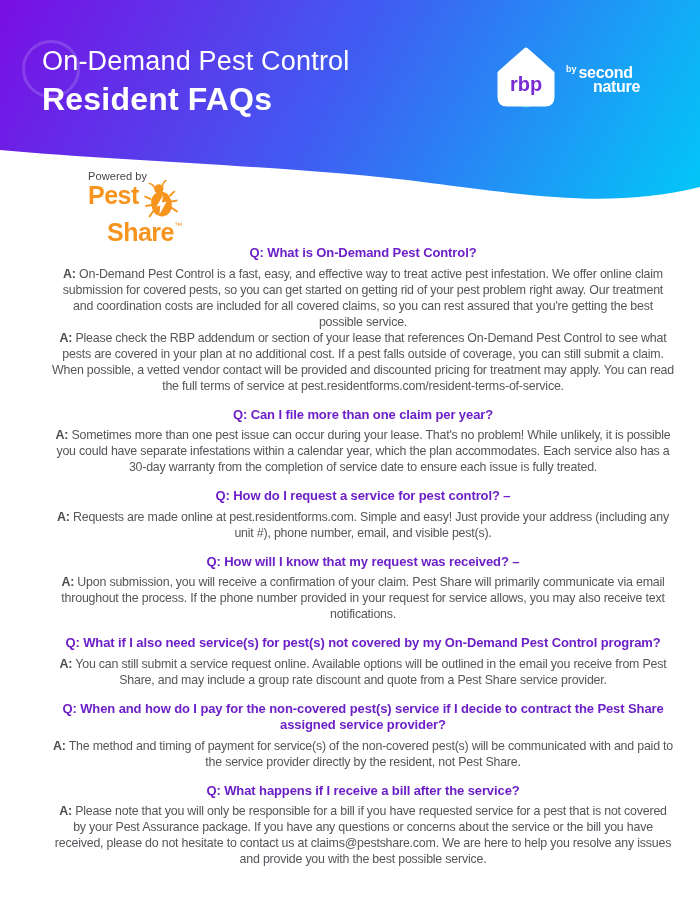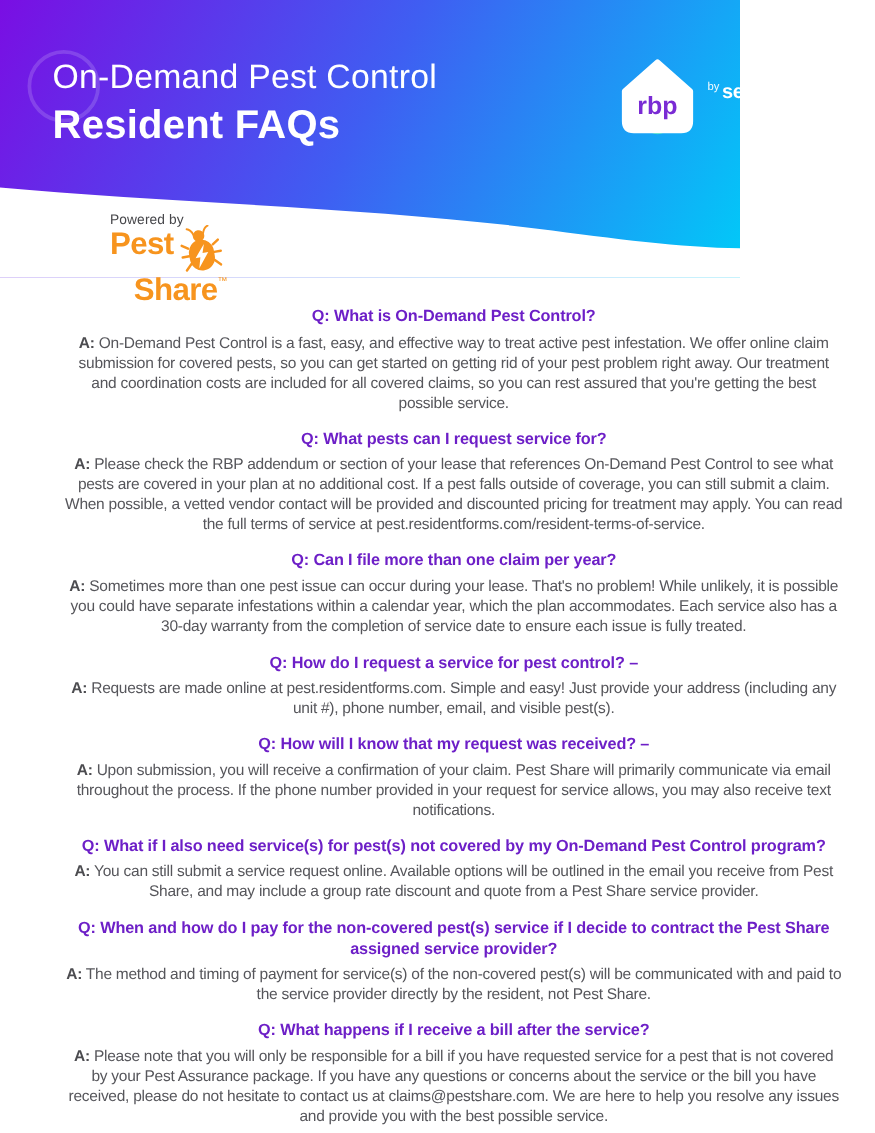--- a/index.html
+++ b/index.html
@@ -9,21 +9,21 @@
     position: relative;
     width: 700px;
     height: 906px;
     background: #ffffff;
     overflow: hidden;
   }
 
   
   .hero {
     position: relative;
-    width: 592px;
+    width: 700px;
     height: 222px;
     overflow: hidden;
   }
   .hero-bg {
     position: absolute;
     inset: 0;
     background: linear-gradient(118deg,
       var(--gradient-from, #7a0ee3) 0%,
       var(--gradient-mid, #3f5ef2) 48%,
       var(--gradient-to, #00cbf8) 100%);
@@ -74,21 +74,21 @@
   .rbp-logo { display: block; }
   .sn-block {
     margin-left: 8px;
     margin-top: 16px;
     color: #ffffff;
     line-height: 14px;
     white-space: nowrap;
   }
   .sn-by {
     font-size: 9px;
-    font-weight: 400;
+    font-weight: 700;
     vertical-align: 6px;
     margin-right: 2px;
     opacity: 0.95;
   }
   .sn-word {
     font-size: 16px;
     font-weight: 700;
     letter-spacing: -0.3px;
   }
   .sn-line2 {
@@ -200,21 +200,20 @@
     <div class="ps-line2"><span class="ps-word">Share</span><span class="ps-tm">™</span></div>
   </div>
 
   <main class="faq-list">
     <section class="faq-item">
       <h3 class="faq-q"><span class="q-prefix">Q:</span> <span class="q-text">What is On-Demand Pest Control?</span></h3>
       <p class="faq-a"><span class="a-prefix">A:</span> <span class="a-text">On-Demand Pest Control is a fast, easy, and effective way to treat active pest infestation. We offer online claim submission for covered pests, so you can get started on getting rid of your pest problem right away. Our treatment and coordination costs are included for all covered claims, so you can rest assured that you're getting the best possible service.</span></p>
     </section>
 
     <section class="faq-item">
-      <h3 class="faq-q"><span class="q-prefix">Q:</span> <span class="q-text">What pests can I request service for?</span></h3>
       <p class="faq-a"><span class="a-prefix">A:</span> <span class="a-text">Please check the RBP addendum or section of your lease that references On-Demand Pest Control to see what pests are covered in your plan at no additional cost. If a pest falls outside of coverage, you can still submit a claim. When possible, a vetted vendor contact will be provided and discounted pricing for treatment may apply. You can read the full terms of service at pest.residentforms.com/resident-terms-of-service.</span></p>
     </section>
 
     <section class="faq-item">
       <h3 class="faq-q"><span class="q-prefix">Q:</span> <span class="q-text">Can I file more than one claim per year?</span></h3>
       <p class="faq-a"><span class="a-prefix">A:</span> <span class="a-text">Sometimes more than one pest issue can occur during your lease. That's no problem! While unlikely, it is possible you could have separate infestations within a calendar year, which the plan accommodates. Each service also has a 30-day warranty from the completion of service date to ensure each issue is fully treated.</span></p>
     </section>
 
     <section class="faq-item">
       <h3 class="faq-q"><span class="q-prefix">Q:</span> <span class="q-text">How do I request a service for pest control? –</span></h3>

